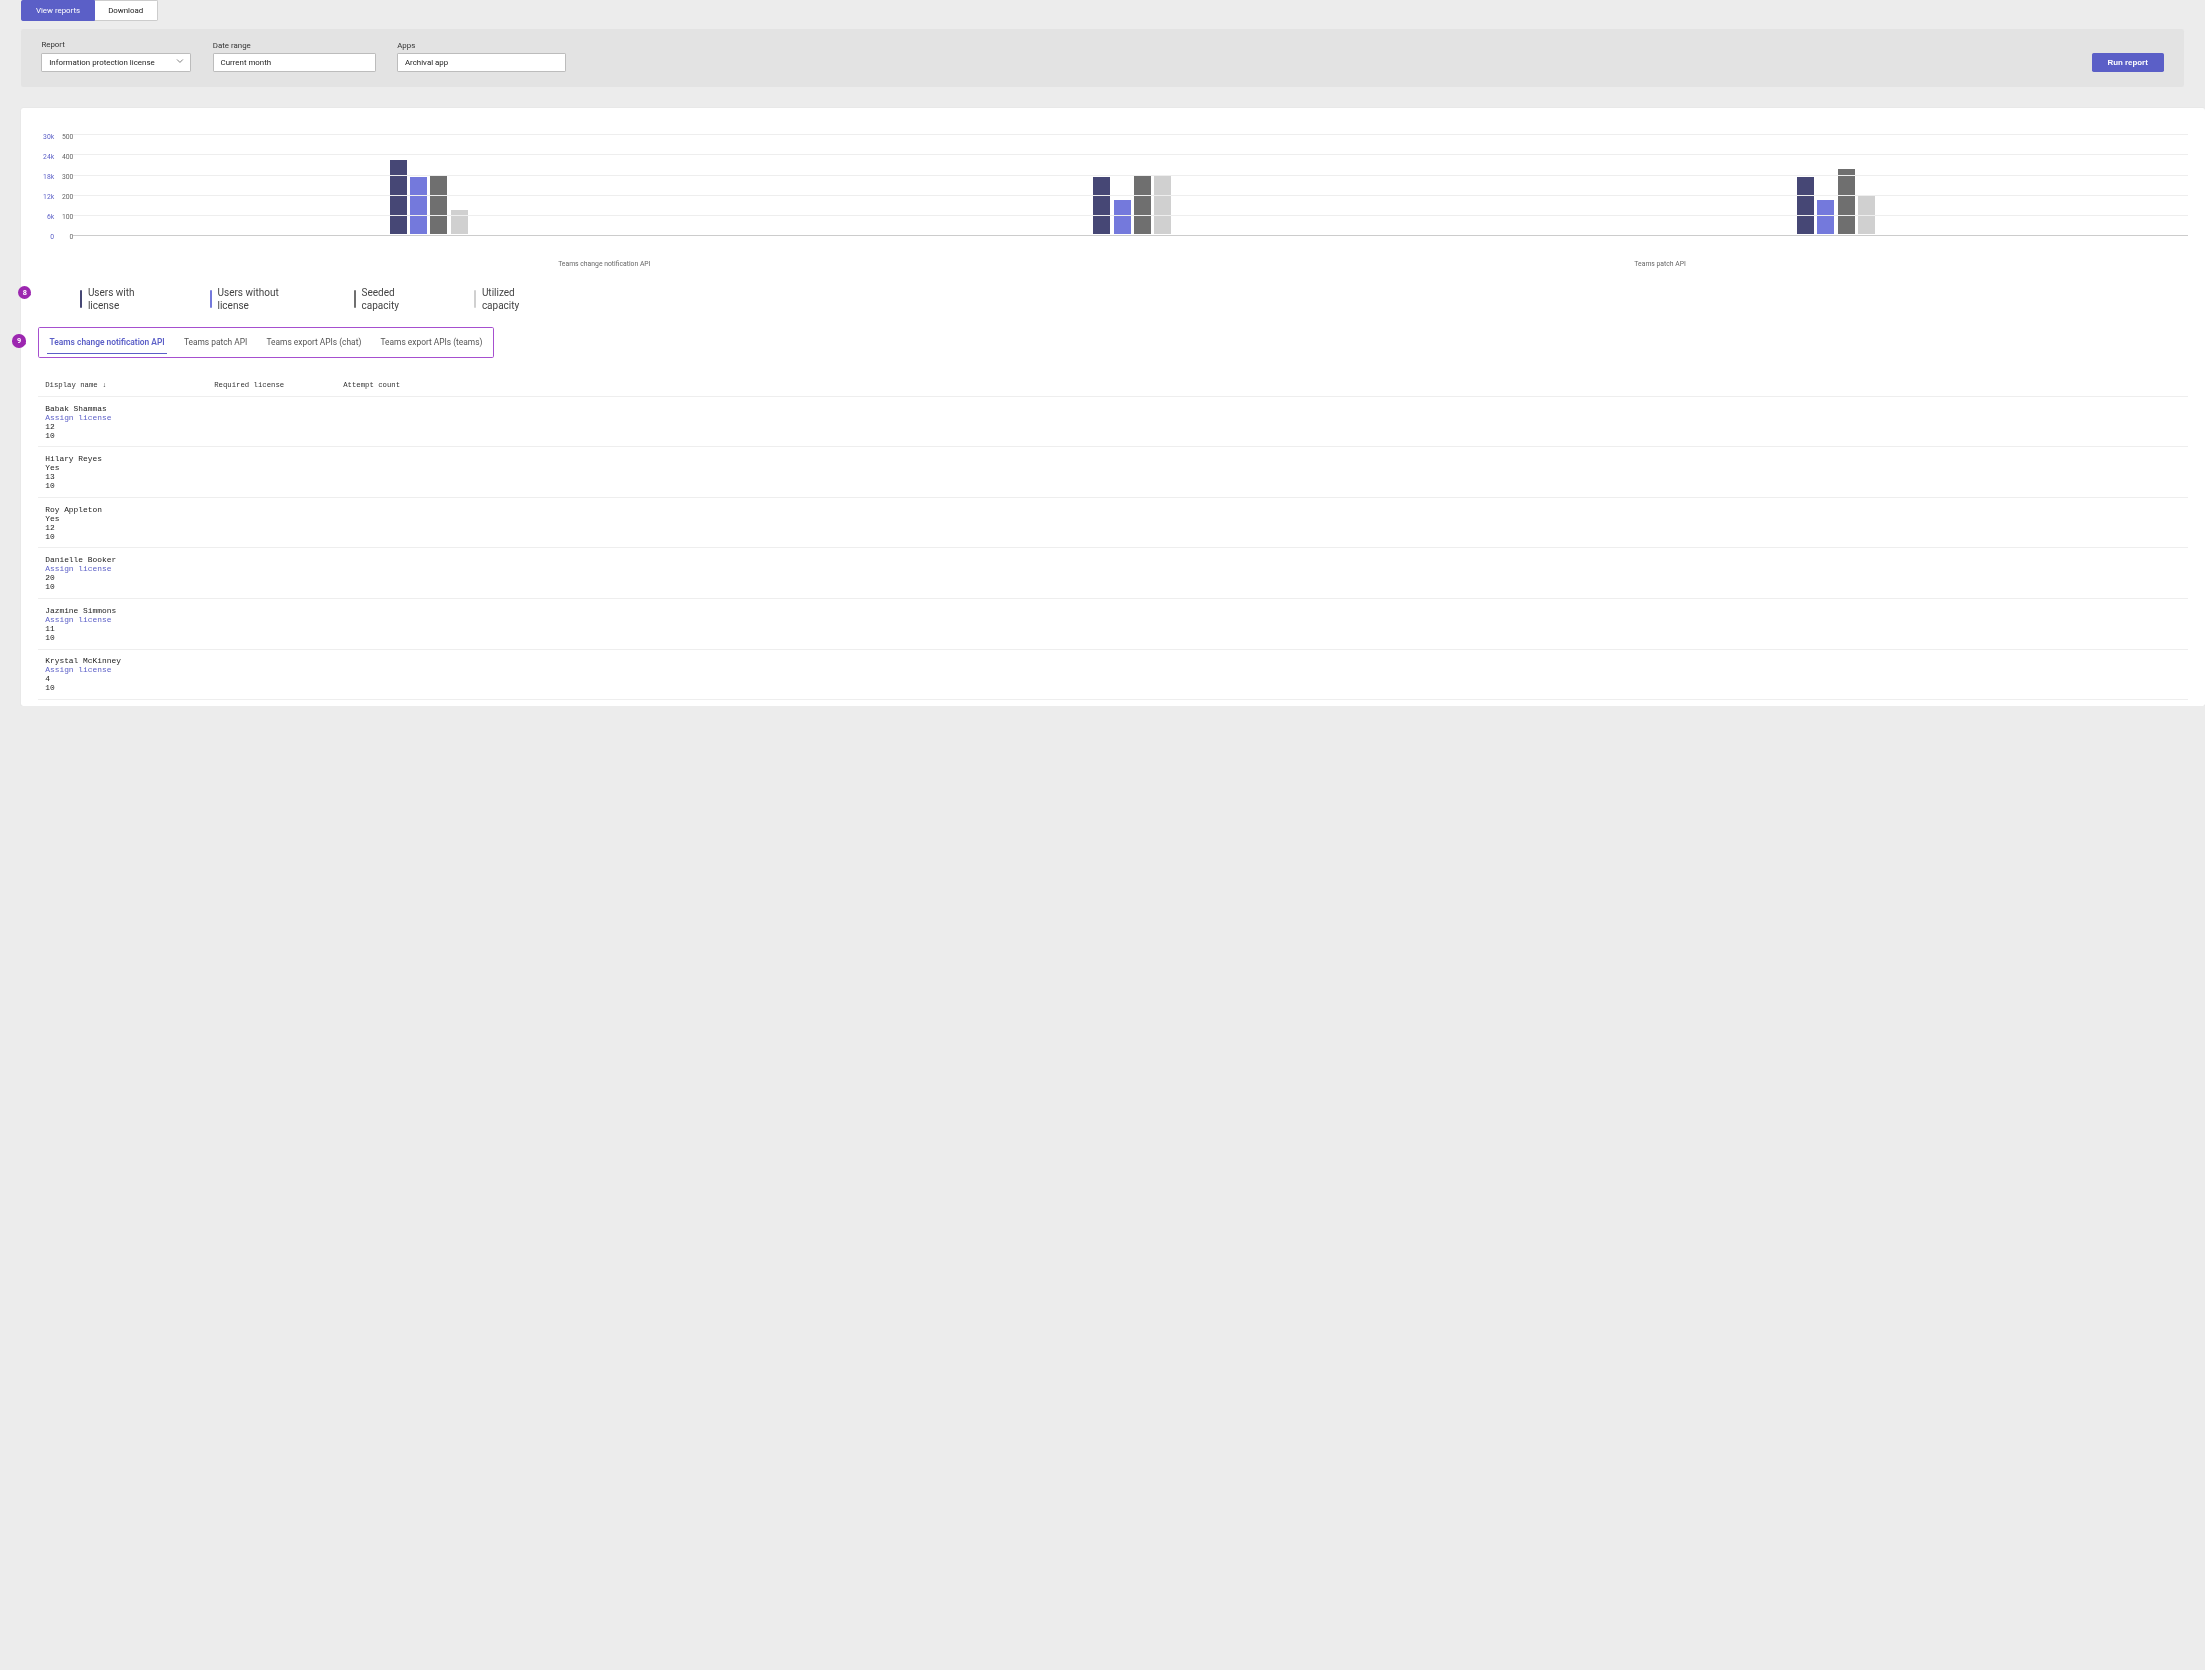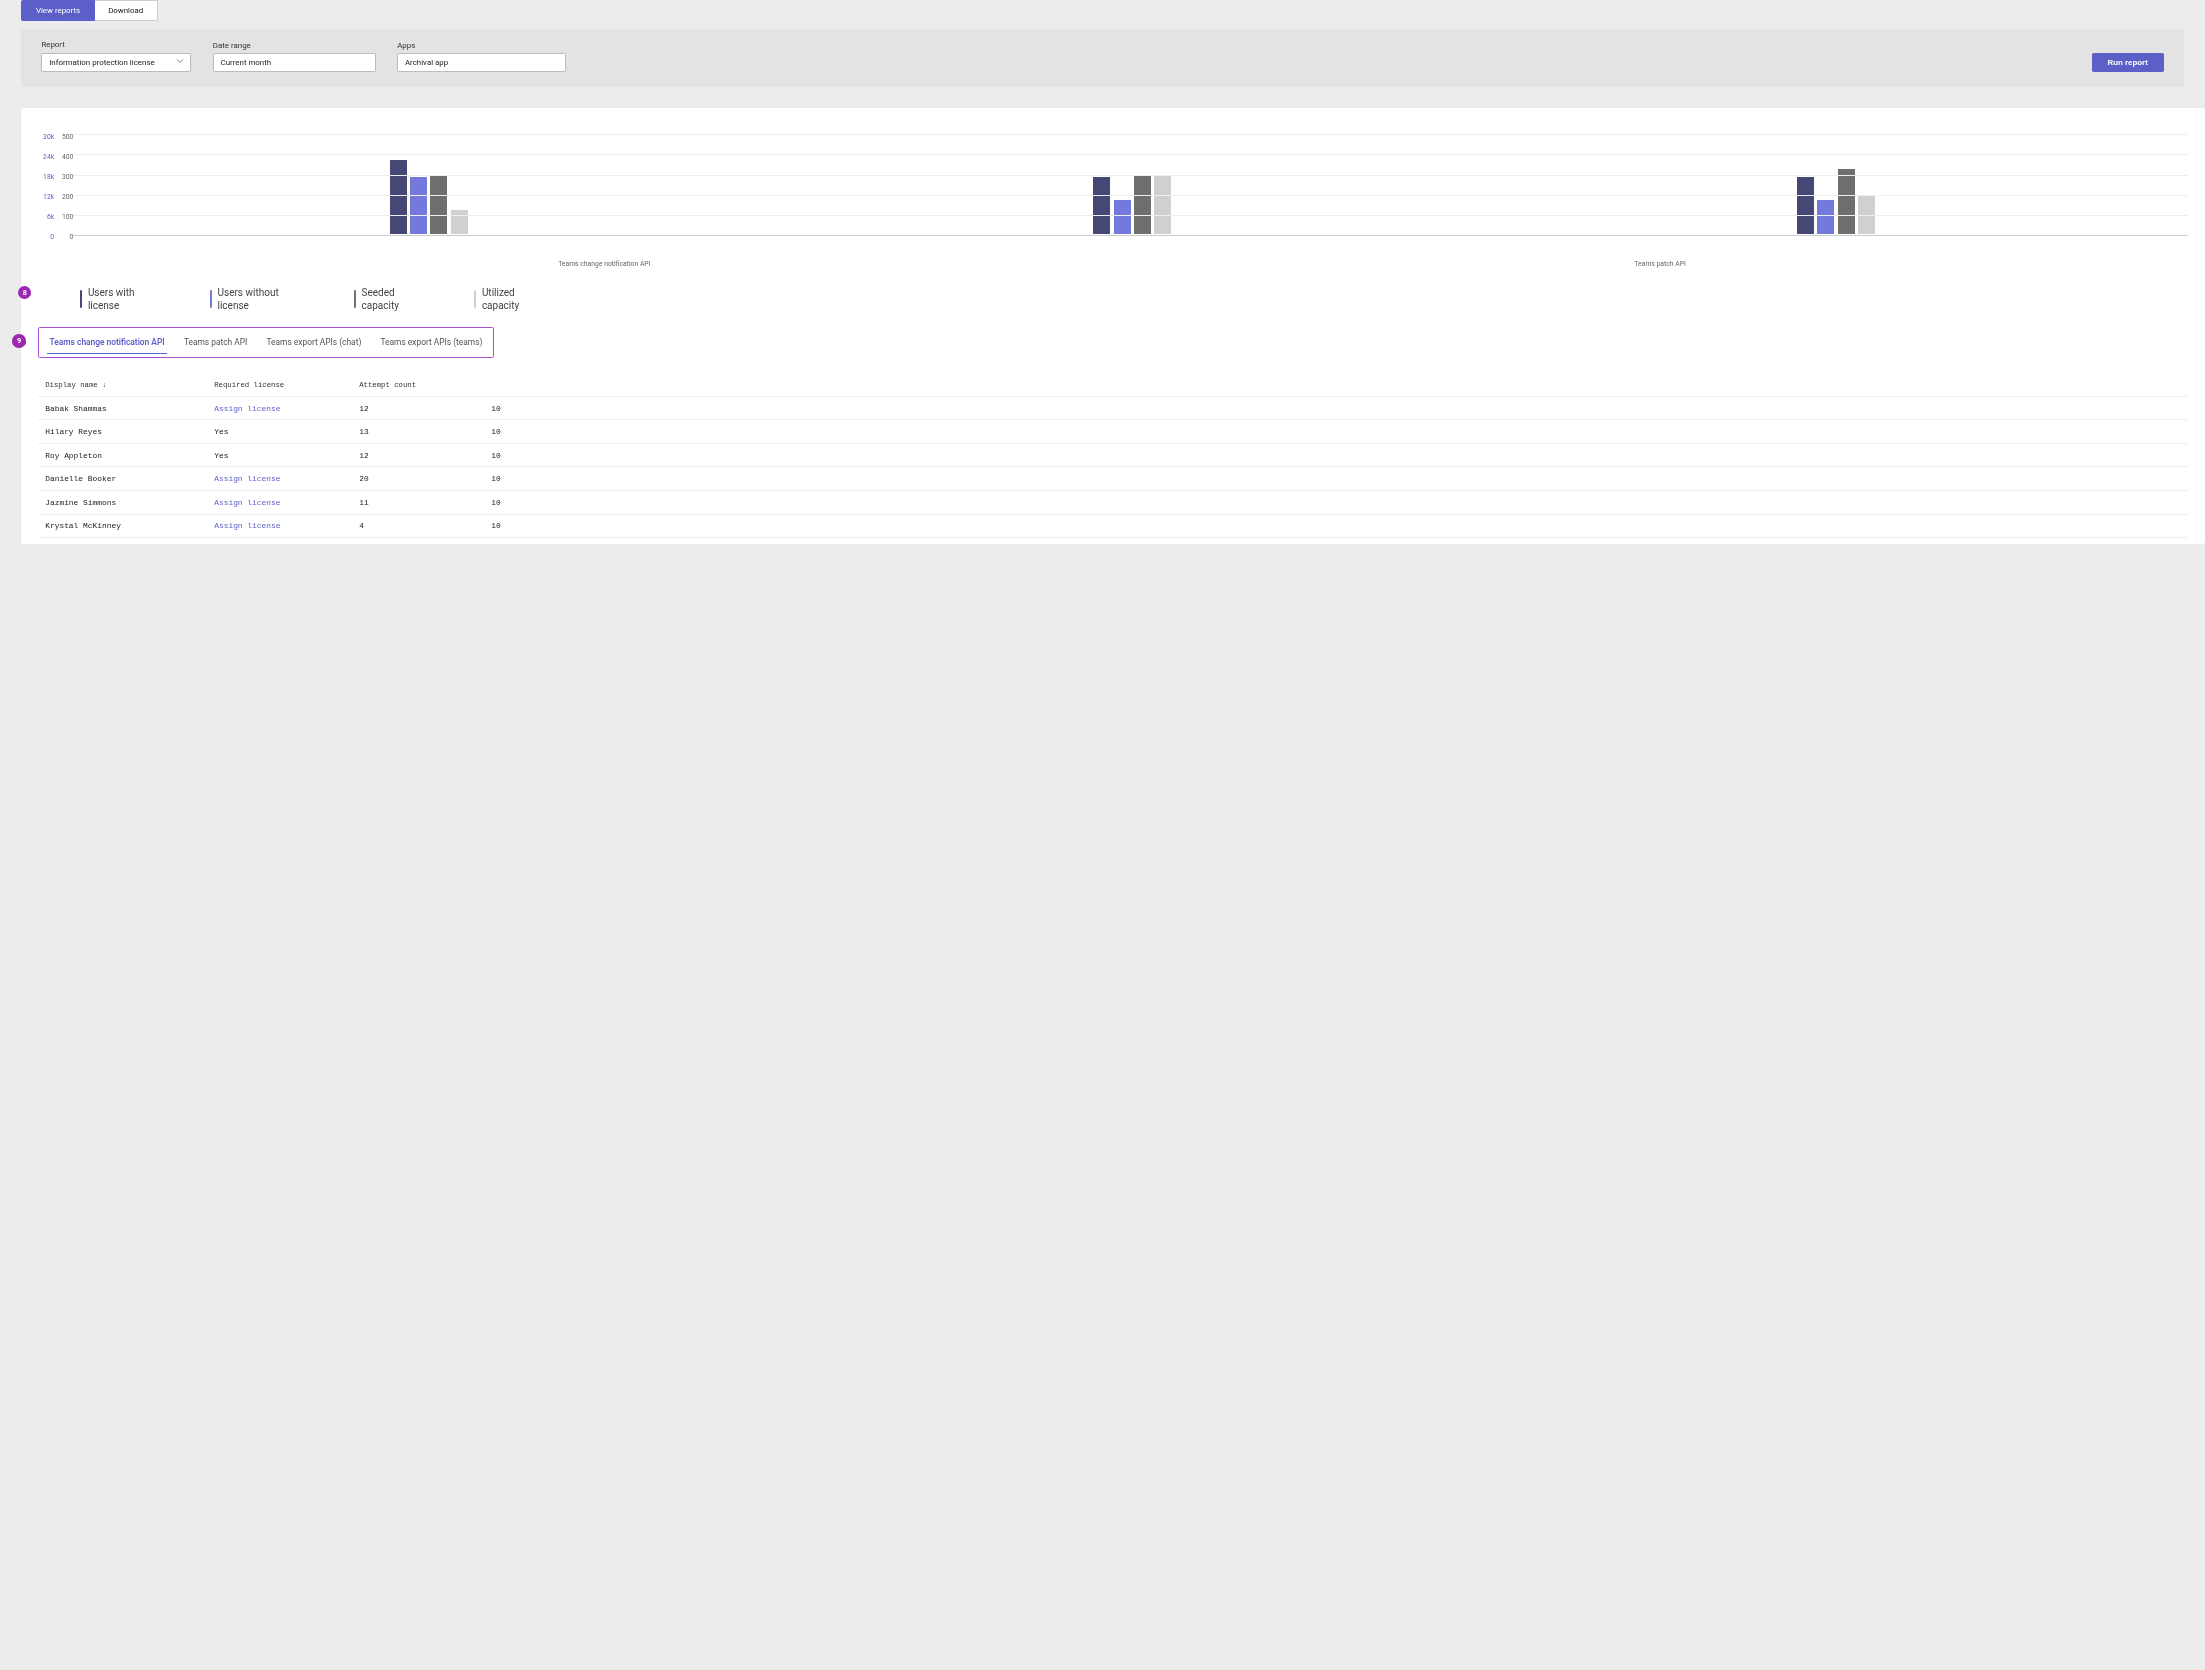--- a/index.html
+++ b/index.html
@@ -219,24 +219,24 @@
 
   
   .table { margin-top: 15.8px; font-family: Liberation Mono, monospace; }
   .thead, .trow {
     display: flex;
     padding: 6.8px 6.8px;
     border-bottom: 0.6px solid #eee;
   }
   .thead { font-size: 7.3px; color: #333; }
   .col-name { width: 169px; }
-  .col-lic  { width: 145px; }
+  .col-lic  { width: 129px; }
   .col-att  { width: 132px; }
   .col-note { flex: 1; }
-  .trow { font-size: 7.9px; }
+  .trow { font-size: 7.9px; flex-direction: column; }
   .link { color: #5b5fc7; cursor: pointer; }
   .sort-arrow { margin-left: 4.5px; font-size: 6.8px; }
 
   .chevron svg { width: 7.9px; height: 7.9px; }
 </style>
 </head>
 <body>
 
 <div class="tabs">
   <div class="tab-btn active">View reports</div><div class="tab-btn">Download</div>

